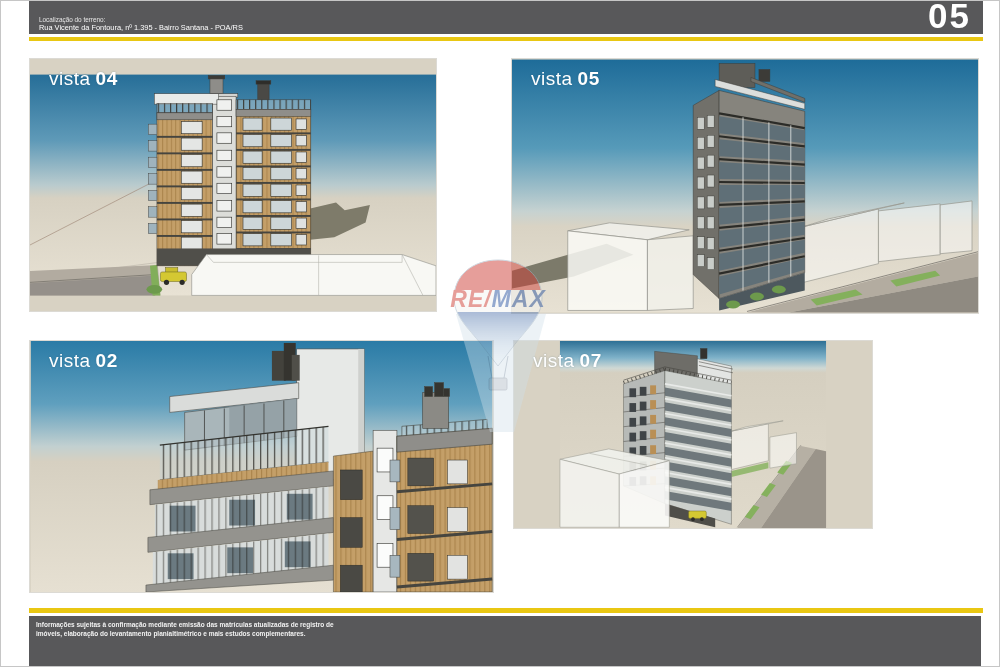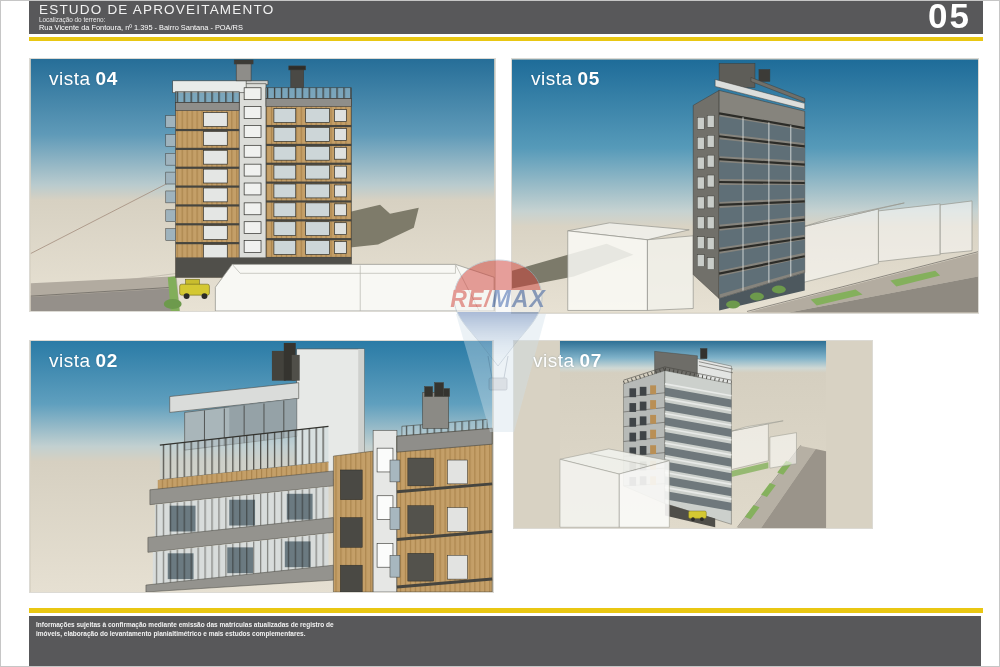--- a/index.html
+++ b/index.html
@@ -13,21 +13,21 @@
   .loc-value{position:absolute;left:10px;top:22px;font-size:7.4px;font-weight:400;color:#ffffff}
   .page-num{position:absolute;right:12px;top:-5px;font-size:35px;font-weight:700;letter-spacing:2px;color:#ffffff}
 
   .rule{position:absolute;left:28px;width:954px;background:#e9c713}
   .rule-top{top:36px;height:4px}
   .rule-bottom{top:607px;height:5px}
 
   
   .panel{position:absolute;overflow:hidden;border:1px solid #dcdad4;background:#d8d2c3}
   .panel svg{display:block;width:100%;height:100%}
-  #p04{left:28px;top:57px;width:467px;height:254px}
+  #p04{left:28px;top:57px;width:408px;height:254px}
   #p05{left:510px;top:57px;width:468px;height:256px}
   #p06{left:28px;top:339px;width:465px;height:253px}
   #p07{left:512px;top:339px;width:360px;height:189px}
   .vista-label{position:absolute;left:19px;top:9px;color:#fff;font-size:19px;font-weight:400;letter-spacing:.5px;text-shadow:0 0 2px rgba(30,80,110,.35)}
   .vista-label b{font-weight:700;margin-left:5px}
 
   
   .footer{position:absolute;left:28px;top:615px;width:952px;height:52px;background:#58585a;color:#fff}
   .disclaimer{position:absolute;left:7px;top:5px;width:300px;font-size:6.5px;font-weight:700;line-height:1.35;color:#f2f2f2}
 
@@ -78,21 +78,20 @@
         <rect x="2" width="1.2" height="8" fill="#ab854d"></rect>
     </pattern>
     <pattern id="rail" width="7" height="14" patternUnits="userSpaceOnUse">
       <rect width="7" height="14" fill="#c2d0d5" fill-opacity="0.45"></rect>
       <rect x="0" width="1.3" height="14" fill="#3c3c38"></rect>
     </pattern>
   </defs>
 </svg>
 
 <header class="header">
-  <div class="header-title">ESTUDO DE APROVEITAMENTO</div>
   <div class="loc-label">Localização do terreno:</div>
   <div class="loc-value">Rua Vicente da Fontoura, nº 1.395 - Bairro Santana  - POA/RS</div>
   <div class="page-num">05</div>
 </header>
 <div class="rule rule-top"></div>
 
 <figure class="panel" id="p04">
   <svg viewBox="0 0 467 254">
     <rect width="467" height="254" fill="url(#skyA)"></rect>
     <g stroke-width="0.7" fill="none">

